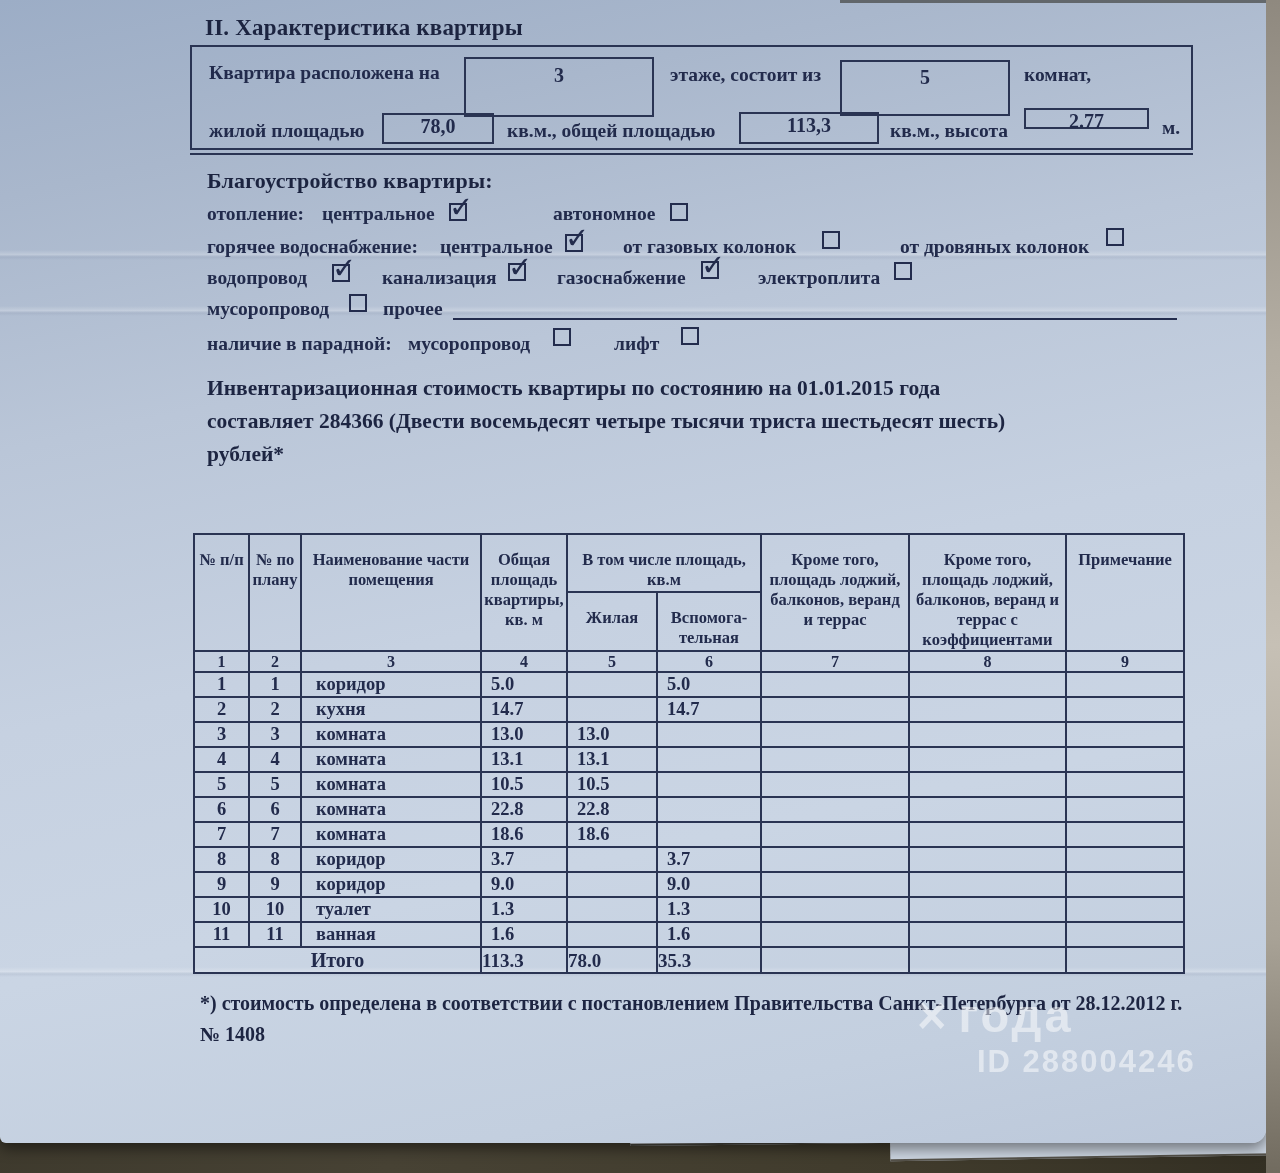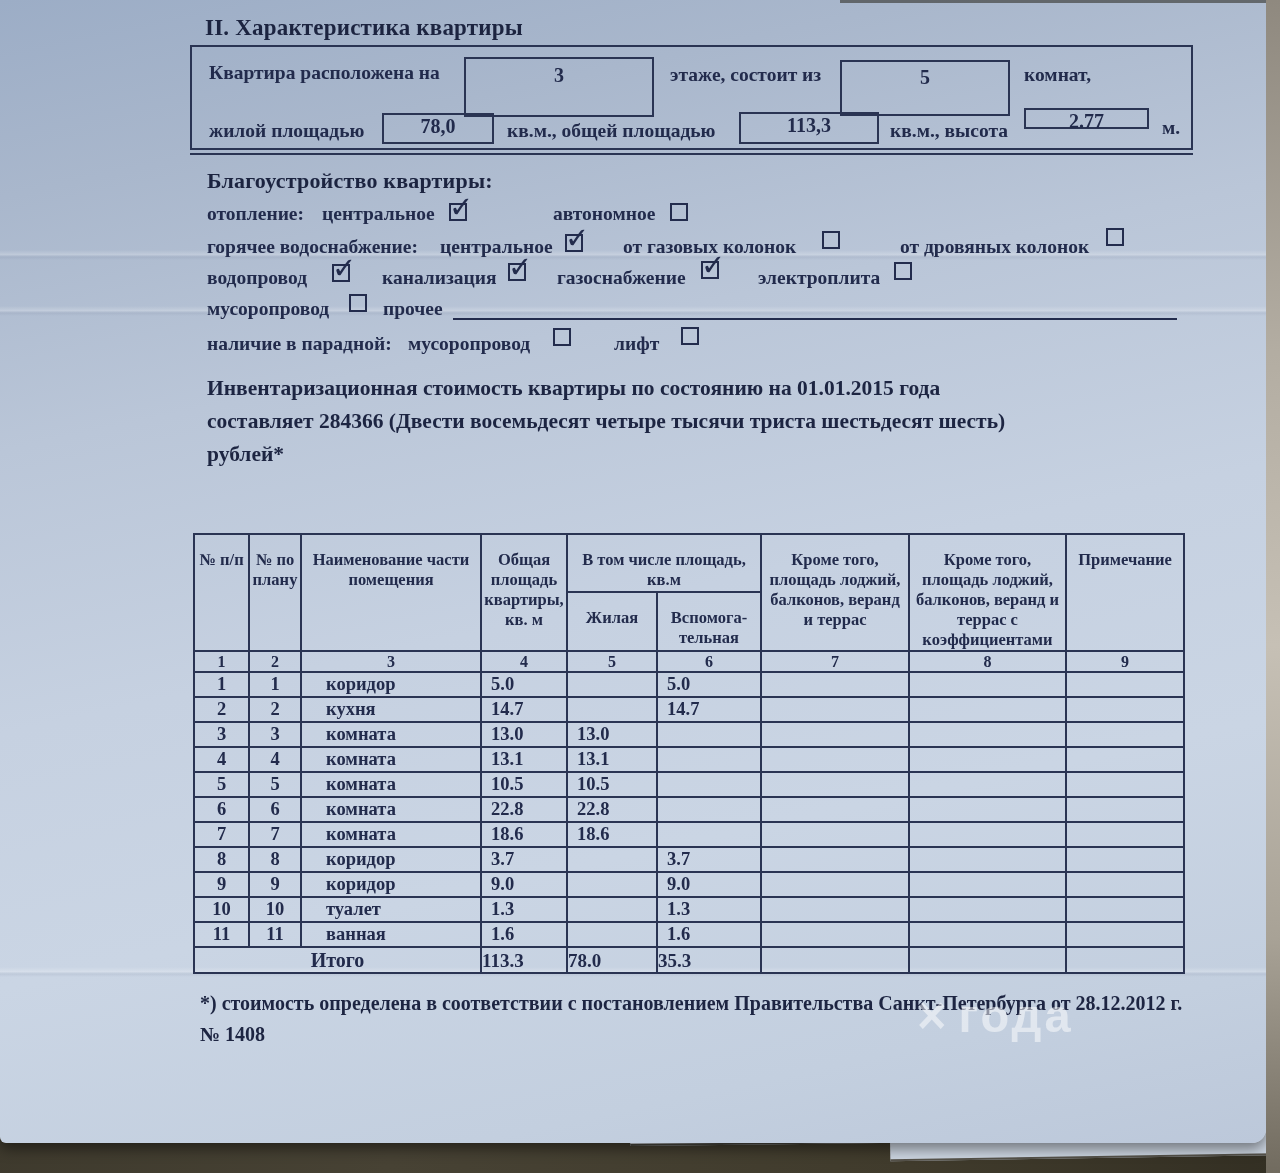--- a/index.html
+++ b/index.html
@@ -56,21 +56,21 @@
 
   
   .expl-table { position:absolute; left:193px; top:533px; border-collapse:collapse;
     table-layout:fixed; width:990px; color:#222b4c; }
   .expl-table td { border:2px solid #2a3453; overflow:hidden; }
   .expl-table .hcell { font-size:16.5px; font-weight:bold; text-align:center;
     vertical-align:top; padding:15px 2px 0 2px; line-height:20px; }
   .expl-table .ncell { font-size:16px; font-weight:bold; text-align:center; height:21px; padding:0; line-height:18px; }
   .expl-table .dcell { font-size:18.5px; font-weight:bold; height:25px; padding:0 0 0 9px; line-height:23px; }
   .expl-table .dcell.cc { text-align:center; padding:0; }
-  .expl-table .name { padding-left:24px; }
+  .expl-table .name { padding-left:14px; }
   .expl-table .total-label { font-size:20px; font-weight:bold; text-align:center; height:26px; }
   .expl-table .total-val { font-size:19px; font-weight:bold; padding-left:0; }
 
   .footnote { position:absolute; left:200px; top:988px; width:1010px;
     font-size:20px; font-weight:bold; color:#1d2542; line-height:31px; white-space:pre-line; }
 
   
   .watermark { position:absolute; left:915px; top:992px; color:rgba(255,255,255,0.5);
     font-family:"Liberation Sans", sans-serif; font-weight:bold; }
   .wm-row1 { display:flex; align-items:center; gap:10px; }
@@ -322,16 +322,17 @@
     </table>
 
   <div class="footnote">*) стоимость определена в соответствии с постановлением Правительства Санкт-Петербурга от 28.12.2012 г.
 № 1408</div>
 
   <div class="watermark">
     <div class="wm-row1">
       <span class="wm-logo">✕</span>
       <span class="wm-brand">года</span>
     </div>
+    <div class="wm-id">ID 288004246</div>
   </div>
 </div>
 
 <div class="wall-strip"></div>
 
 </body></html>

